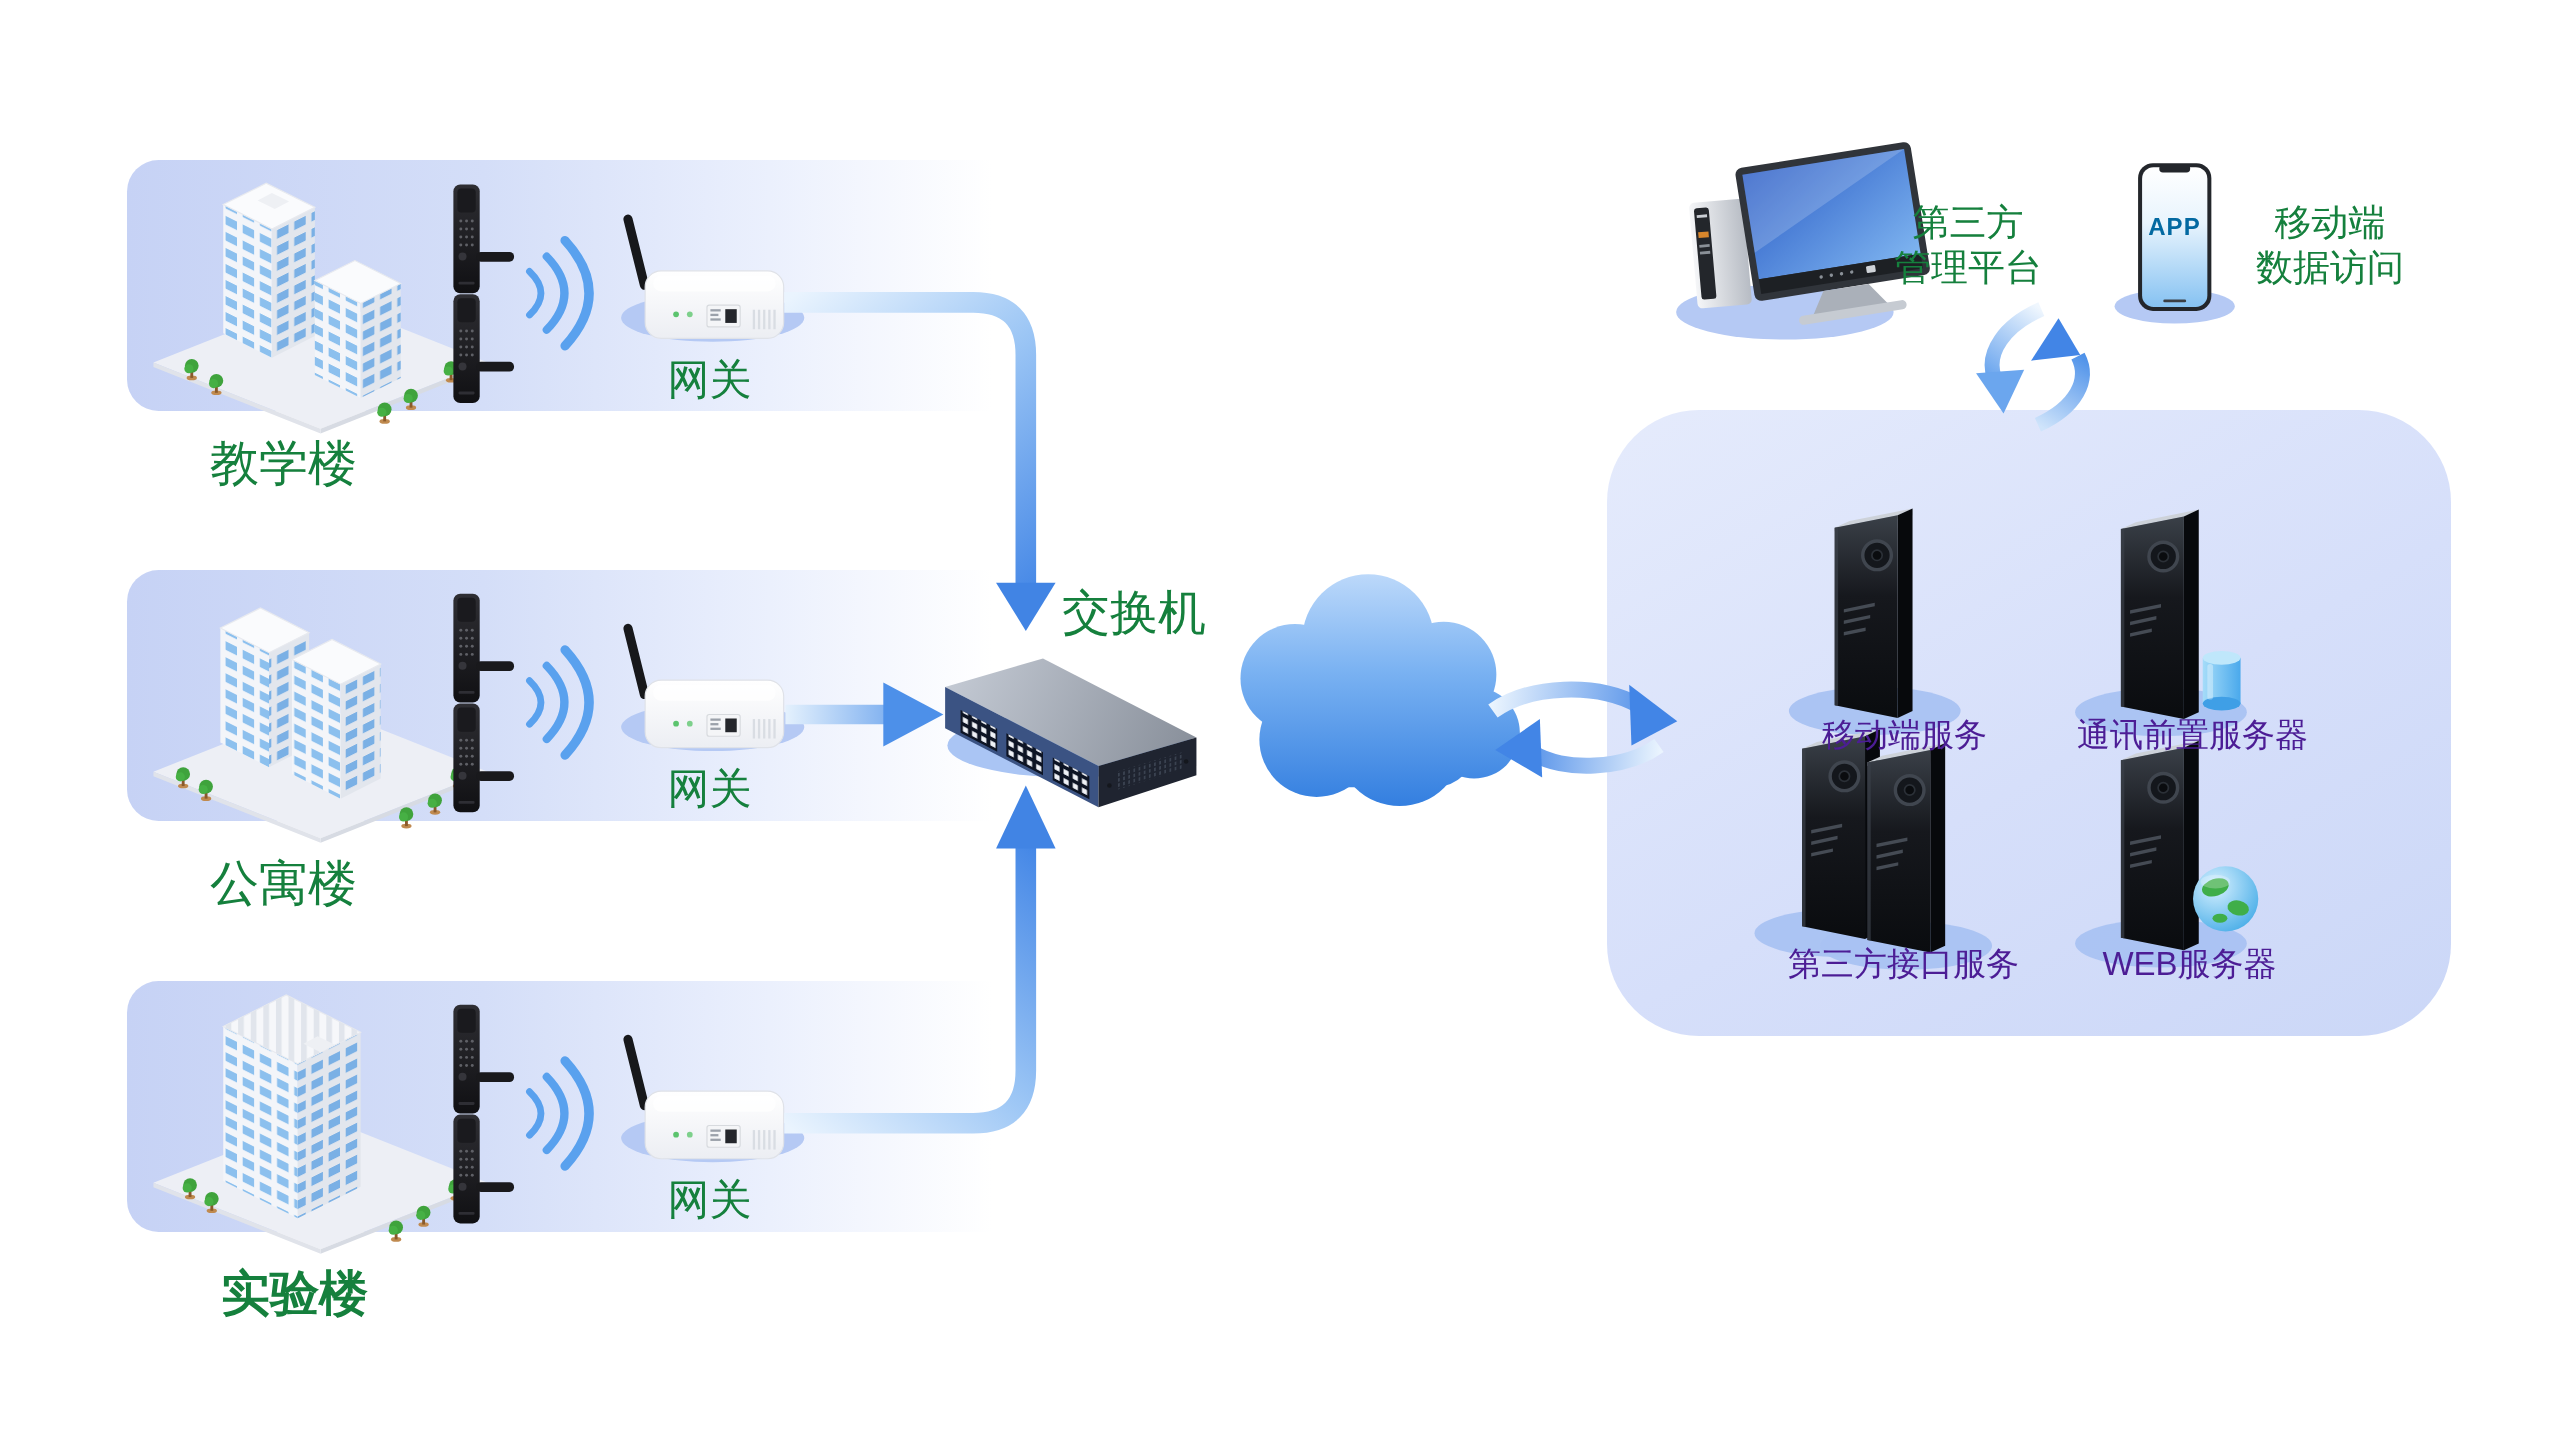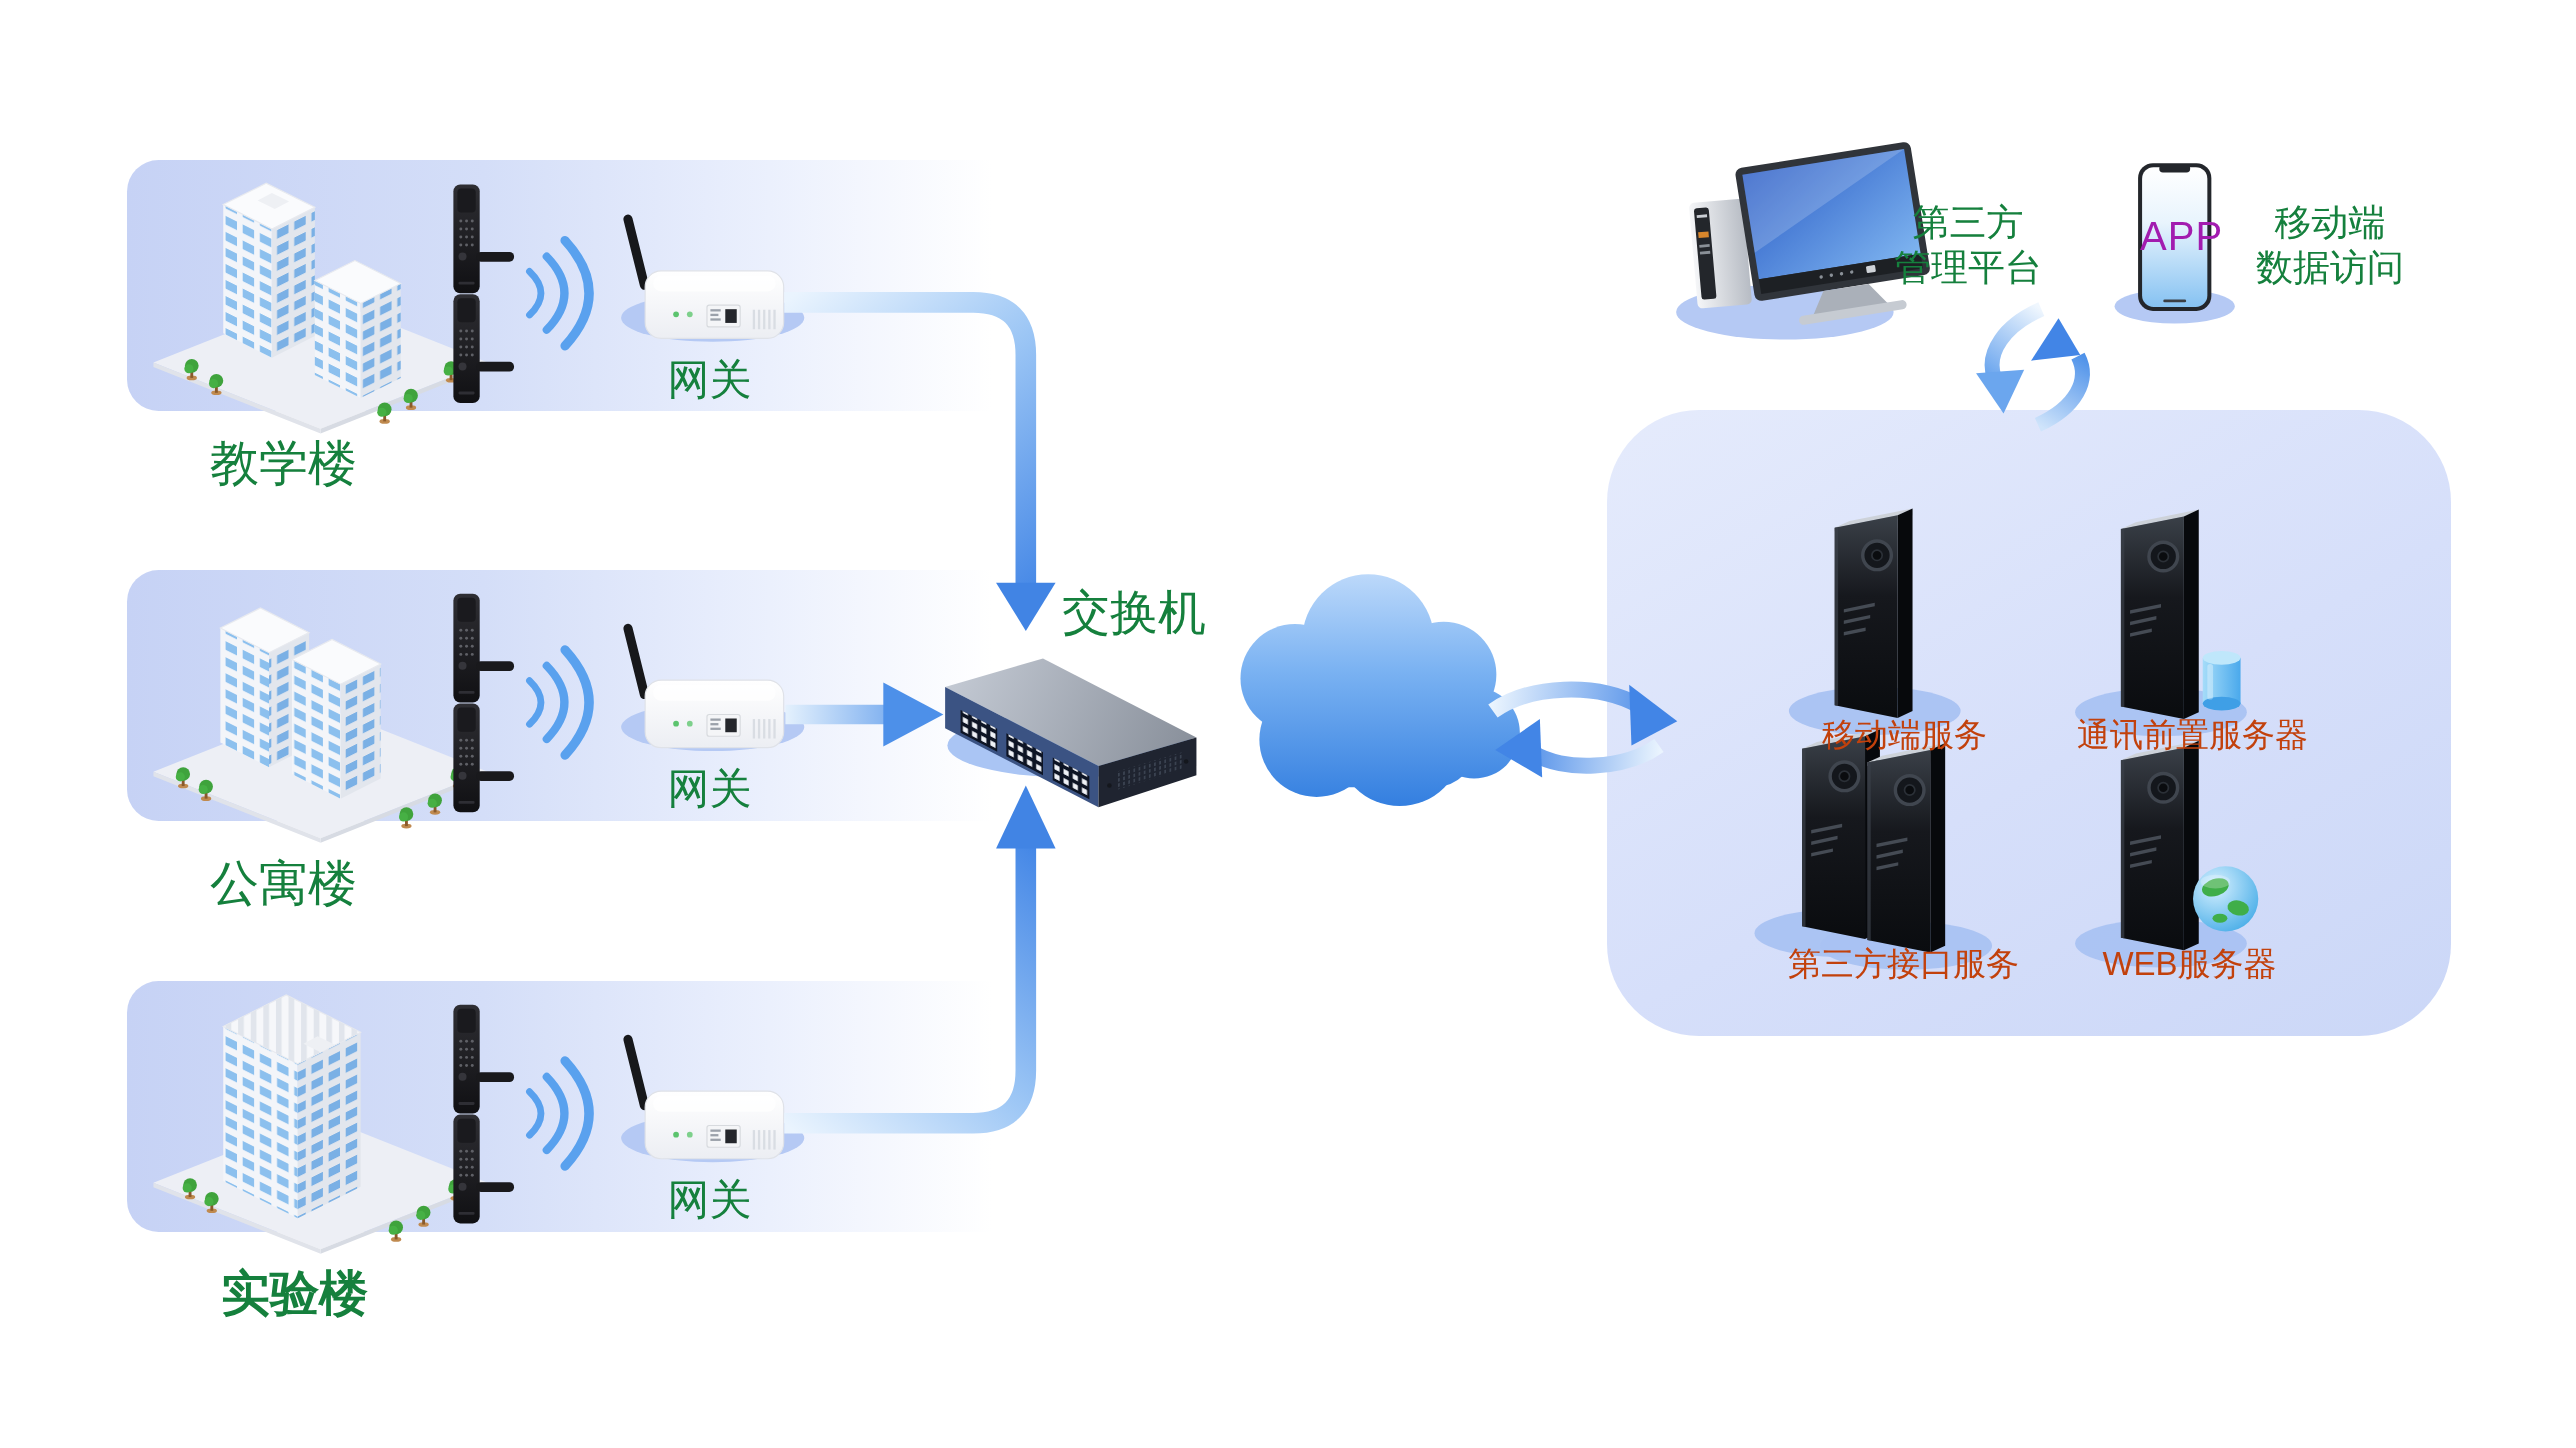--- a/index.html
+++ b/index.html
@@ -10,23 +10,23 @@
   #block-1{top:160px;} #block-2{top:570px;} #block-3{top:981px;}
   .panel{position:absolute;left:1607px;top:410px;width:844px;height:626px;border-radius:92px;
          background:linear-gradient(150deg,#e5ebfc 0%,#d6dffa 55%,#cbd7f7 100%);}
   svg.overlay{position:absolute;left:0;top:0;pointer-events:none;}
   .txt{position:absolute;text-align:center;line-height:1.12;color:#15803d;white-space:nowrap;}
   .b-name{font-size:49px;}
   .gw{font-size:42px;}
   .sw{left:1048px;top:586px;width:172px;font-size:48px;}
   .cloudtxt{left:1232px;top:703px;width:263px;font-size:64px;font-weight:600;color:#ffffff;letter-spacing:3.4px;}
   .title{left:1694px;top:461px;width:687px;font-size:56px;font-weight:700;color:#1531b0;letter-spacing:2.3px;}
-  .srv{width:343px;font-size:33px;color:#c2410c;}
+  .srv{width:343px;font-size:33px;color:#4c1d95;}
   .cli{width:252px;font-size:37px;}
-  .app{left:2140px;top:214px;width:69px;font-size:40px;font-weight:400;color:#a21caf;letter-spacing:1.1px;}
+  .app{left:2140px;top:214px;width:69px;font-size:24px;font-weight:700;color:#0369a1;letter-spacing:1.1px;}
 </style>
 </head>
 <body>
 
 <div class="canvas">
 
   <div class="bgblock" id="block-1"></div>
   <div class="bgblock" id="block-2"></div>
   <div class="bgblock" id="block-3"></div>
   <div class="panel"></div>

